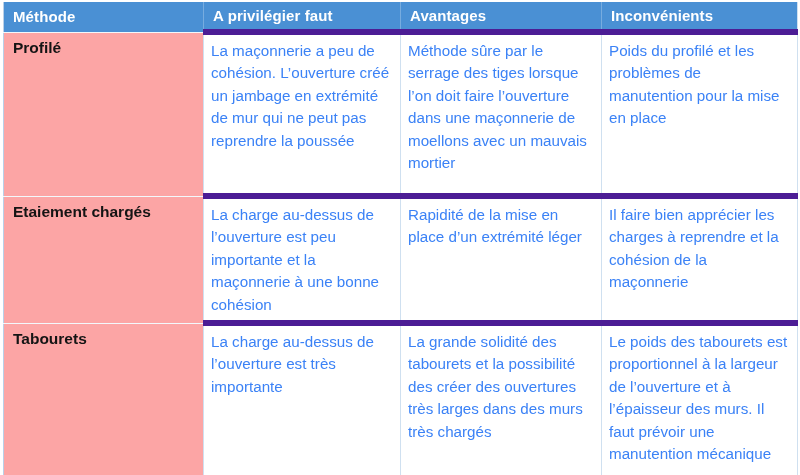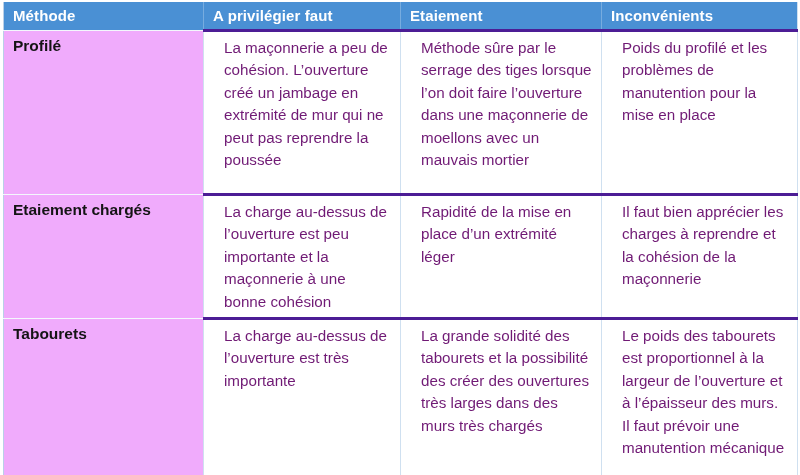--- a/index.html
+++ b/index.html
@@ -39,74 +39,74 @@
     vertical-align: middle;
     height: 24px;
     padding: 1px 6px 2px 9px;
     border-left: 1px solid rgba(255,255,255,0.25);
     letter-spacing: 0.1px;
     margin-left: 10px;
   }
   thead th:first-child { border-left: none; }
 
   tbody th.method-cell {
-    background: #f0abfc;
+    background: #fca5a5;
     color: #141414;
     font-size: 15.5px;
     font-weight: bold;
     text-align: left;
     vertical-align: top;
     padding: 6px 8px 4px 9px;
     border-top: 1px solid #f3f8fc;
   }
   tbody td {
     background: #ffffff;
-    color: #701a75;
+    color: #3b82f6;
     font-size: 15.2px;
     line-height: 22.4px;
     vertical-align: top;
-    padding: 5px 9px 4px 20px;
+    padding: 5px 9px 4px 7px;
     border-left: 1px solid #cfe0f0;
-    border-top: 3px solid #4c1d95;
+    border-top: 6px solid #4c1d95;
   }
   tr.row-1 { height: 164px; }
   tr.row-2 { height: 124px; }
   tr.row-3 { height: 161px; }
 </style>
 </head>
 <body>
 
 <div class="page">
   <table class="method-table">
     <colgroup>
       <col class="c1">
         <col class="c2">
         <col class="c3">
         <col class="c4">
     </colgroup>
     <thead>
       <tr>
         <th>Méthode</th>
         <th>A privilégier faut</th>
-        <th>Etaiement</th>
+        <th>Avantages</th>
         <th>Inconvénients</th>
       </tr>
     </thead>
     <tbody>
       <tr class="row-1">
         <th class="method-cell">Profilé</th>
         <td>La maçonnerie a peu de cohésion. L’ouverture créé un jambage en extrémité de mur qui ne peut pas reprendre la poussée</td>
         <td>Méthode sûre par le serrage des tiges lorsque l’on doit faire l’ouverture dans une maçonnerie de moellons avec un mauvais mortier</td>
         <td>Poids du profilé et les problèmes de manutention pour la mise en place</td>
       </tr>
       <tr class="row-2">
         <th class="method-cell">Etaiement chargés</th>
         <td>La charge au-dessus de l’ouverture est peu importante et la maçonnerie à une bonne cohésion</td>
         <td>Rapidité de la mise en place d’un extrémité léger</td>
-        <td>Il faut bien apprécier les charges à reprendre et la cohésion de la maçonnerie</td>
+        <td>Il faire bien apprécier les charges à reprendre et la cohésion de la maçonnerie</td>
       </tr>
       <tr class="row-3">
         <th class="method-cell">Tabourets</th>
         <td>La charge au-dessus de l’ouverture est très importante</td>
         <td>La grande solidité des tabourets et la possibilité des créer des ouvertures très larges dans des murs très chargés</td>
         <td>Le poids des tabourets est proportionnel à la largeur de l’ouverture et à l’épaisseur des murs. Il faut prévoir une manutention mécanique</td>
       </tr>
     </tbody>
   </table>
 </div>

